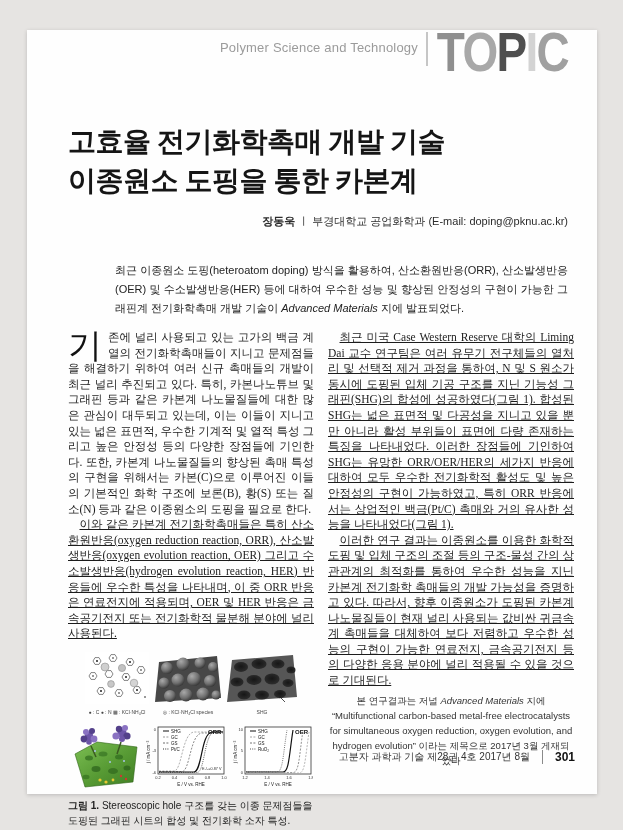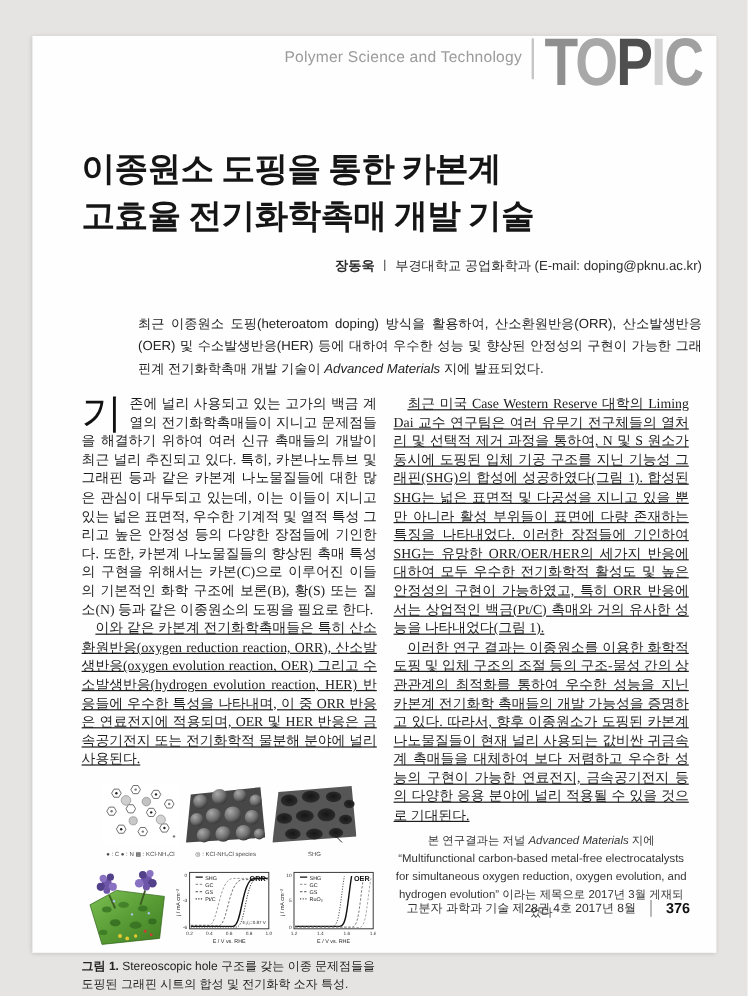--- a/index.html
+++ b/index.html
@@ -1,19 +1,19 @@
 <!DOCTYPE html>
 <html><head>
 <meta charset="utf-8">
 <style>
   html,body{margin:0;padding:0;}
   body{width:623px;height:830px;background:#e6e4e2;font-family:"Liberation Sans","DejaVu Sans",sans-serif;-webkit-font-smoothing:antialiased;}
   .stage{position:relative;width:623px;height:830px;overflow:hidden;}
   .sheet{position:absolute;left:27px;top:30px;width:570px;height:764px;background:#fefefe;box-shadow:0 1px 4px rgba(0,0,0,.18);}
-  .content{position:relative;width:100%;height:100%;padding:0 12px 0 41px;box-sizing:border-box;}
+  .content{position:relative;width:100%;height:100%;padding:0 29px 0 41px;box-sizing:border-box;}
 
   
   .hdr{position:relative;height:96px;}
   .hdr-journal{position:absolute;right:150px;top:10px;font-size:13px;color:#9b9b9b;letter-spacing:.2px;}
   .hdr-bar{position:absolute;right:140px;top:2px;width:2px;height:34px;background:#c6c6c6;}
   .hdr-topic{position:absolute;right:0;top:-6px;font-size:56px;font-weight:bold;letter-spacing:-2px;transform:scaleX(.82);transform-origin:right top;line-height:1;}
 
   
   .title{margin-top:-4px;font-family:"Liberation Serif","DejaVu Serif",serif;font-weight:600;font-size:28px;line-height:39px;color:#151515;letter-spacing:-.5px;}
   .byline{margin-top:14px;text-align:right;font-size:11px;color:#2b2b2b;}
@@ -58,22 +58,22 @@
   <div class="sheet">
     <div class="content">
 
       <div class="hdr">
         <span class="hdr-journal">Polymer Science and Technology</span>
         <span class="hdr-bar"></span>
         <div class="hdr-topic"><span style="color: rgb(143, 143, 143);">T</span><span style="color: rgb(168, 168, 168);">O</span><span style="color: rgb(79, 79, 79);">P</span><span style="color: rgb(211, 211, 211);">I</span><span style="color: rgb(160, 160, 160);">C</span></div>
       </div>
 
       <div class="title">
+        <div>고효율 전기화학촉매 개발 기술</div>
         <div>이종원소 도핑을 통한 카본계</div>
-        <div>고효율 전기화학촉매 개발 기술</div>
       </div>
 
       <div class="byline">
         <b>장동욱</b>
         <span>ㅣ</span>
         <span>부경대학교 공업화학과</span>
         <span>(E-mail: doping@pknu.ac.kr)</span>
       </div>
 
       <p class="abstract"><span>최근 이종원소 도핑(heteroatom doping) 방식을 활용하여, 산소환원반응(ORR), 산소발생반응(OER) 및 수소발생반응(HER) 등에 대하여 우수한 성능 및 향상된 안정성의 구현이 가능한 그래핀계 전기화학촉매 개발 기술이 </span><span class="i">Advanced Materials</span><span> 지에 발표되었다.</span></p>
@@ -291,18 +291,18 @@
           <p class="ind">이러한 연구 결과는 이종원소를 이용한 화학적 도핑 및 입체 구조의 조절 등의 구조-물성 간의 상관관계의 최적화를 통하여 우수한 성능을 지닌 카본계 전기화학 촉매들의 개발 가능성을 증명하고 있다. 따라서, 향후 이종원소가 도핑된 카본계 나노물질들이 현재 널리 사용되는 값비싼 귀금속계 촉매들을 대체하여 보다 저렴하고 우수한 성능의 구현이 가능한 연료전지, 금속공기전지 등의 다양한 응용 분야에 널리 적용될 수 있을 것으로 기대된다.</p>
           <div class="note">
             <span>본 연구결과는 저널 </span><span class="i">Advanced Materials</span><span> 지에 “Multifunctional carbon-based metal-free electrocatalysts for simultaneous oxygen reduction, oxygen evolution, and hydrogen evolution” 이라는 제목으로 2017년 3월 게재되었다</span>
           </div>
         </div>
       </div>
 
       <div class="footer">
         <span>고분자 과학과 기술  제28권 4호 2017년 8월</span>
         <span class="fdiv"></span>
-        <span class="pno">376</span>
+        <span class="pno">301</span>
       </div>
 
     </div>
   </div>
 </div>
 
 </body></html>

